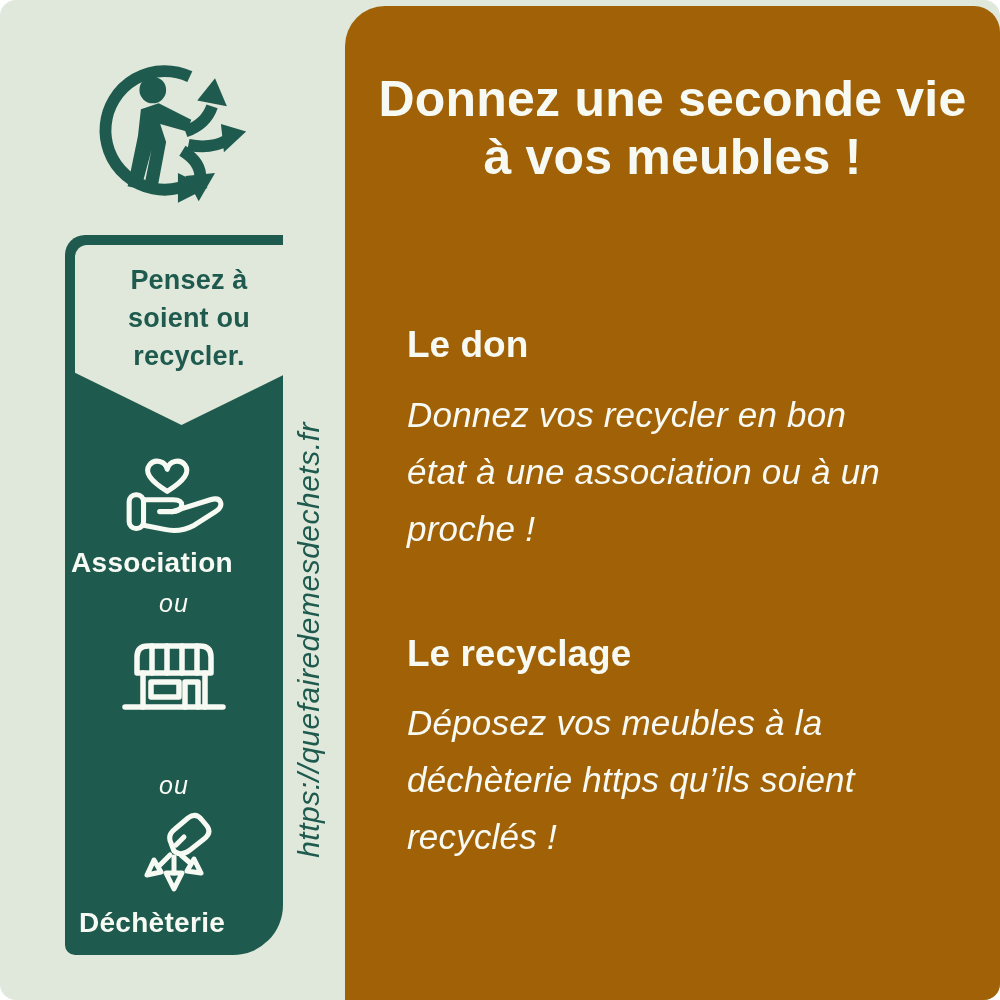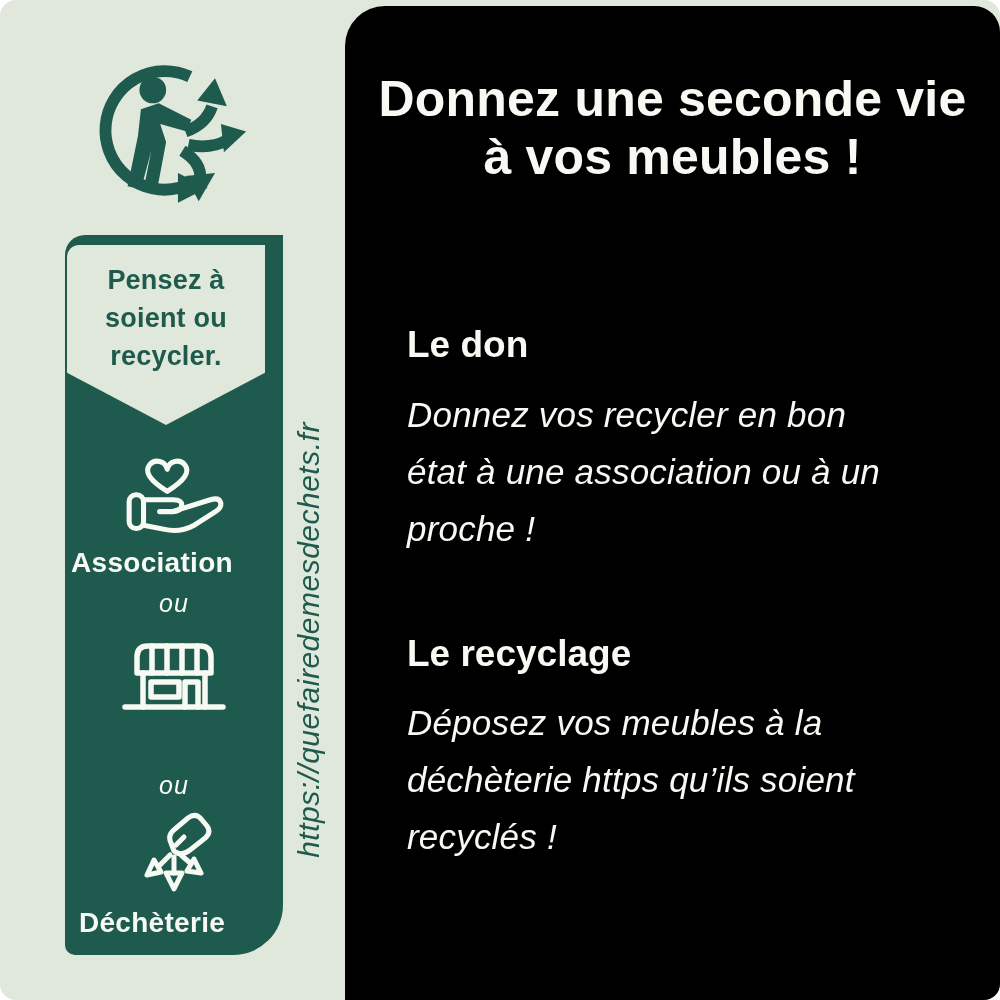--- a/index.html
+++ b/index.html
@@ -8,42 +8,43 @@
     border-radius:16px;overflow:hidden;
     font-family:"Liberation Sans","DejaVu Sans",sans-serif;
   }
   
   .triman{position:absolute;left:92px;top:52px;width:166px;height:162px;}
   .ribbon{
     position:absolute;left:65px;top:235px;width:218px;height:720px;
     background:#1f5a4e;border-radius:20px 0 50px 10px;
   }
   .banner-inner{
-    position:absolute;left:2px;top:10px;width:198px;height:180px;
+    position:absolute;left:10px;top:10px;width:198px;height:180px;
     background:#dfe8da;border-radius:12px 0 0 0;
     clip-path:polygon(0 0,100% 0,100% 71%,50% 100%,0 71%);
+    padding-left:15px;
   }
   .banner-text{
     padding-top:16px;text-align:center;color:#1f5a4e;
     font-size:27px;line-height:38px;font-weight:800;letter-spacing:.2px;
   }
   .rib-item{position:absolute;left:0;width:218px;display:flex;justify-content:center;}
   .rib-label{position:absolute;left:0;width:174px;text-align:center;color:#f7faf3;
     font-size:28px;font-weight:700;letter-spacing:.3px;}
   .rib-or{position:absolute;left:0;width:218px;text-align:center;color:#f7faf3;
     font-size:25px;font-style:italic;letter-spacing:1px;}
   .url-vertical{
     position:absolute;left:309px;top:640px;
     transform:translate(-50%,-50%) rotate(-90deg);
     white-space:nowrap;color:#1f5a4e;font-size:30px;font-style:italic;letter-spacing:.5px;
   }
   
   .panel{
     position:absolute;left:345px;top:6px;width:655px;height:994px;
-    background:#000000;border-radius:40px 26px 0 0;color:#f7faf3;
+    background:#a16207;border-radius:40px 26px 0 0;color:#f7faf3;
   }
   .panel-title{
     position:absolute;top:64px;left:0;width:100%;text-align:center;
     font-size:50px;line-height:58px;font-weight:700;letter-spacing:.2px;
   }
   .sec-head{position:absolute;left:62px;font-size:37px;font-weight:700;line-height:44px;}
   .sec-body{position:absolute;left:62px;font-size:35px;font-style:italic;line-height:57px;letter-spacing:.2px;}
   .h-don{top:317px;} .b-don{top:380px;}
   .h-rec{top:626px;} .b-rec{top:688px;}
   svg{display:block;}

